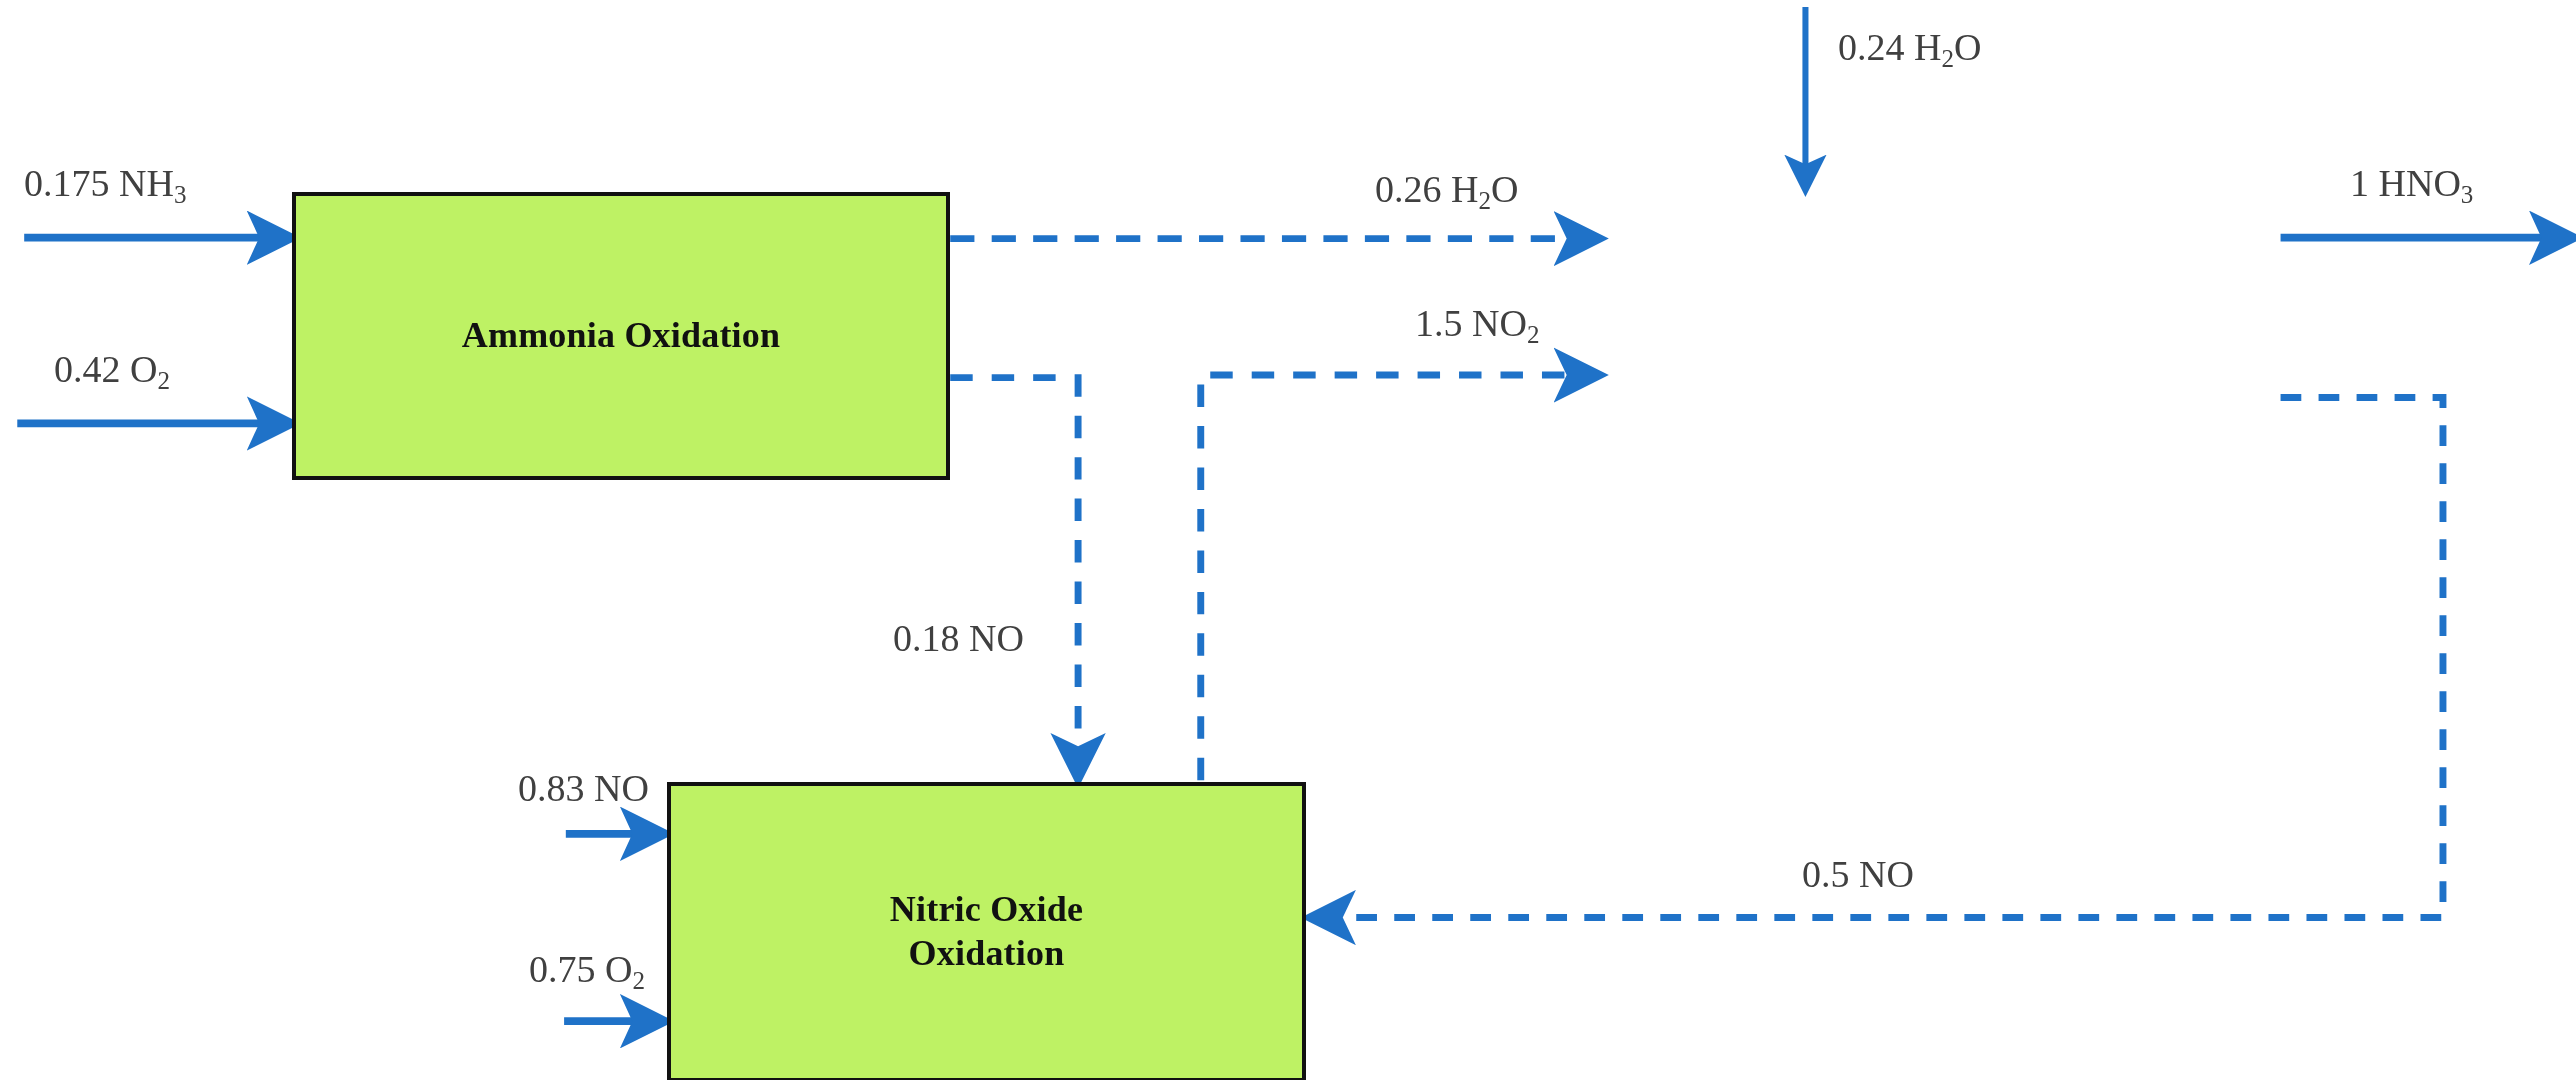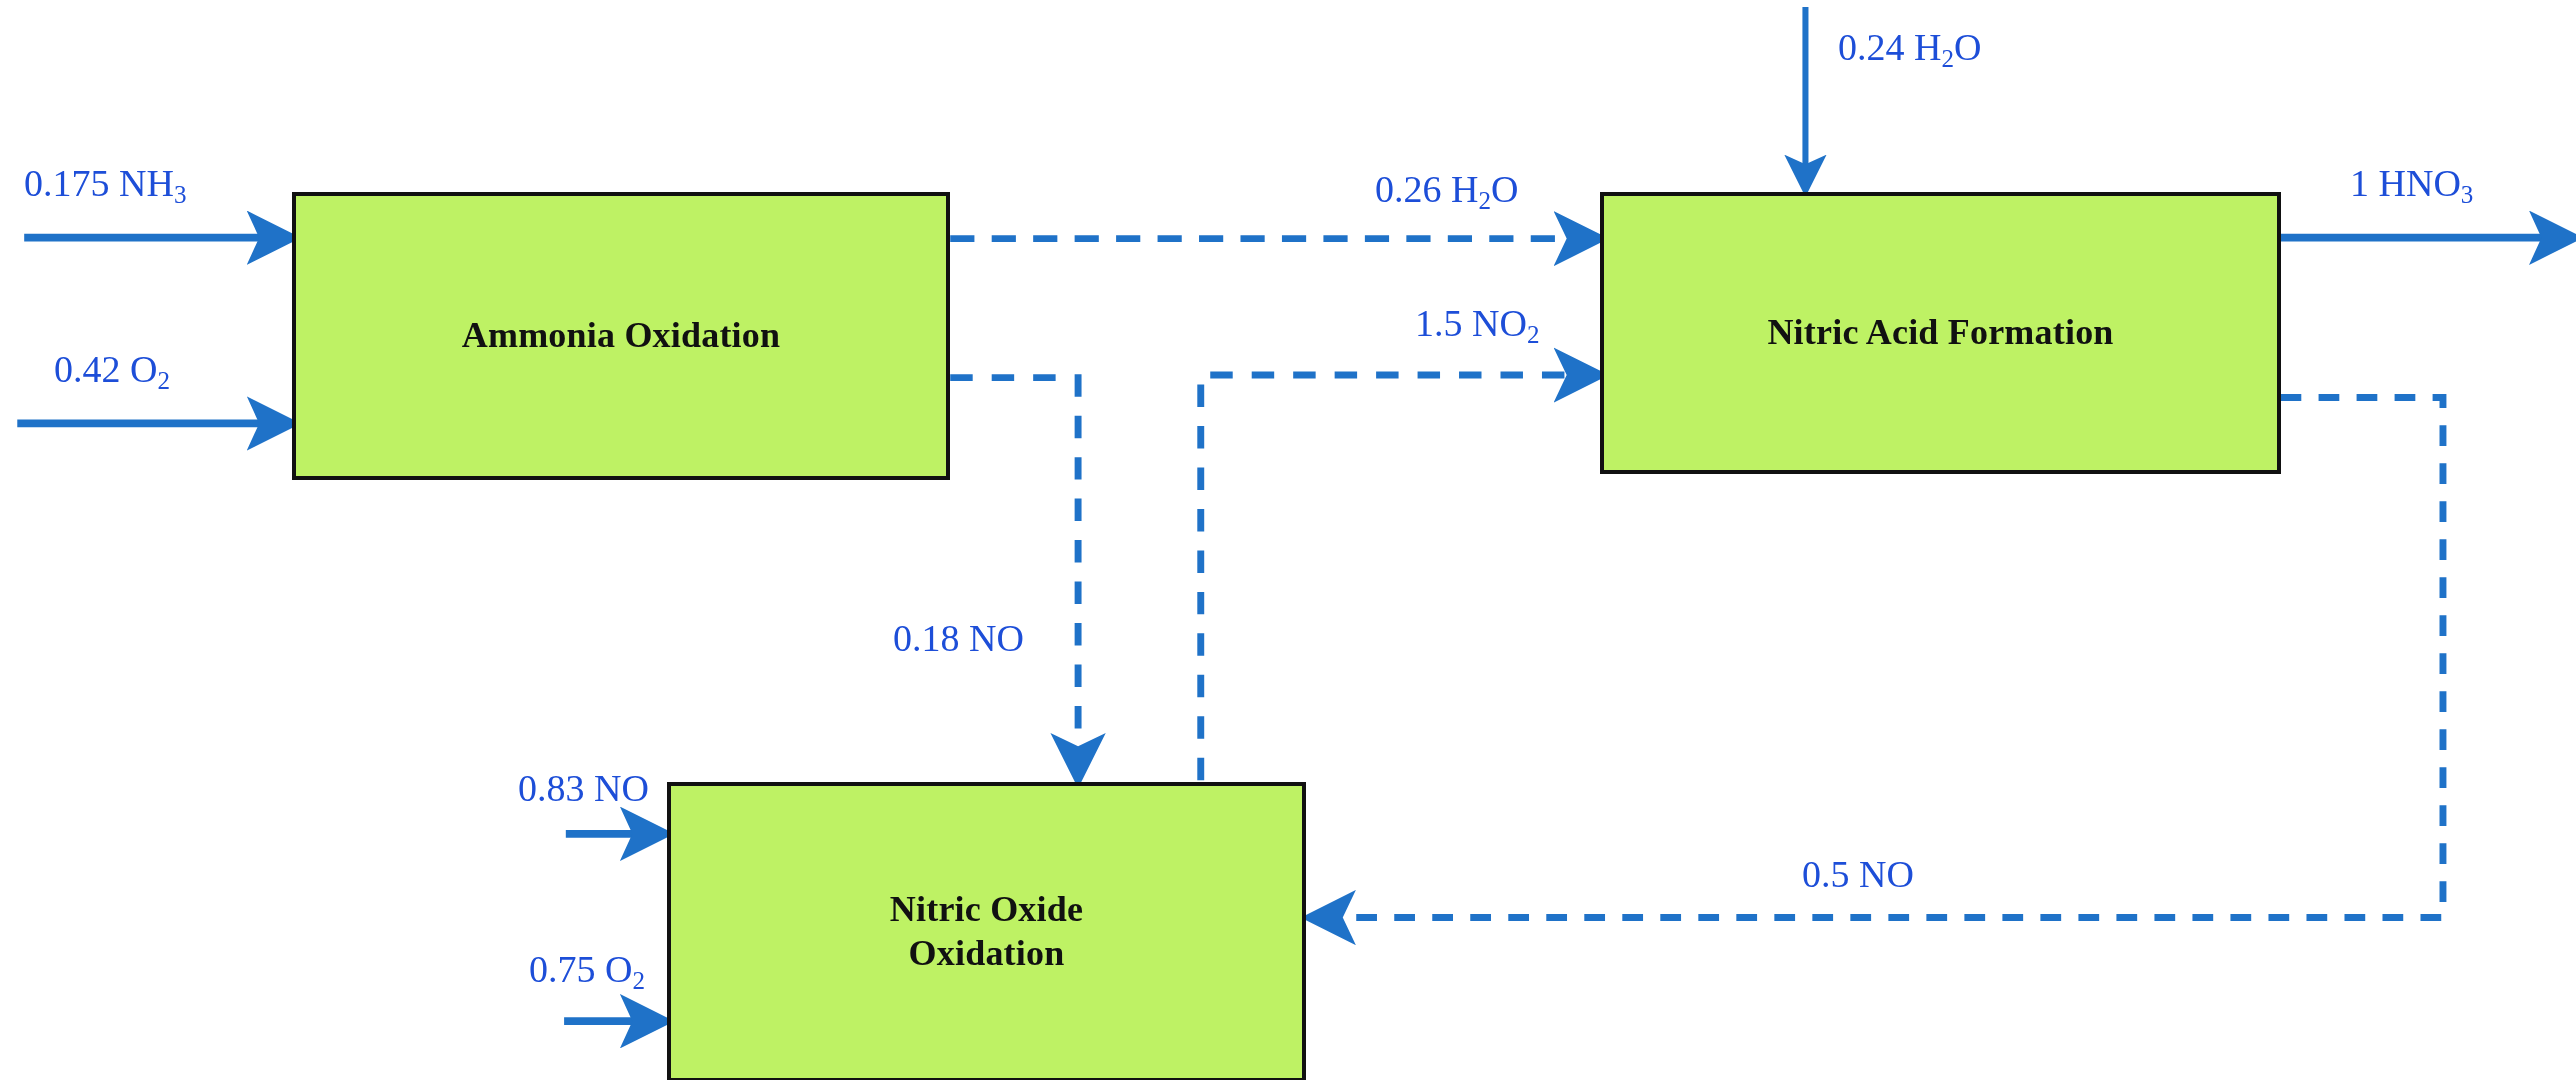--- a/index.html
+++ b/index.html
@@ -2,21 +2,21 @@
 <html style="font-size:14px"><head>
 <meta charset="utf-8">
 <style>
   html,body{margin:0;padding:0;background:#ffffff;}
   body{font-family:"Liberation Serif","DejaVu Serif",serif;}
   #stage{position:relative;width:2576px;height:1081px;background:#ffffff;overflow:hidden;}
   #flow-svg{position:absolute;left:0;top:0;width:2576px;height:1081px;}
   .unit-box{position:absolute;background:#bef264;border:4.3px solid #111111;box-sizing:border-box;
             display:flex;align-items:center;justify-content:center;text-align:center;}
   .unit-label{font-weight:bold;font-size:36px;line-height:1.22;color:#111111;letter-spacing:0.2px;}
-  .stream-label{position:absolute;font-size:38px;color:#1d4ed8;white-space:nowrap;line-height:1;}
+  .stream-label{position:absolute;font-size:38px;color:#404040;white-space:nowrap;line-height:1;}
   .stream-label sub{font-size:0.66em;vertical-align:-0.28em;}
 </style>
 </head>
 <body>
 
 <div id="stage">
 
   <svg id="flow-svg" viewBox="0 0 2982 1251" xmlns="http://www.w3.org/2000/svg">
     <defs>
       <marker id="ah" markerWidth="7" markerHeight="7" refX="5.6" refY="3.5" orient="auto" markerUnits="strokeWidth">
@@ -45,23 +45,20 @@
 
     <line x1="655" y1="965" x2="768" y2="965" stroke="#1F72C8" stroke-width="9" marker-end="url(#ah)"></line>
 
     <line x1="653" y1="1182" x2="768" y2="1182" stroke="#1F72C8" stroke-width="9" marker-end="url(#ah)"></line>
   </svg>
 
   <div class="unit-box" style="left:292px;top:192px;width:658px;height:288px;">
     <span class="unit-label">Ammonia Oxidation</span>
   </div>
 
-  <div class="unit-box" style="left:1600px;top:192px;width:681px;height:282px;">
-    <span class="unit-label">Nitric Acid Formation</span>
-  </div>
 
   <div class="unit-box" style="left:667px;top:782px;width:639px;height:300px;">
     <span class="unit-label">
       <span>Nitric Oxide</span><br>
       <span>Oxidation</span>
     </span>
   </div>
 
   <div class="stream-label" style="left:24px;top:164px;">
     <span>0.175</span>&nbsp;<span>NH</span><sub>3</sub>

